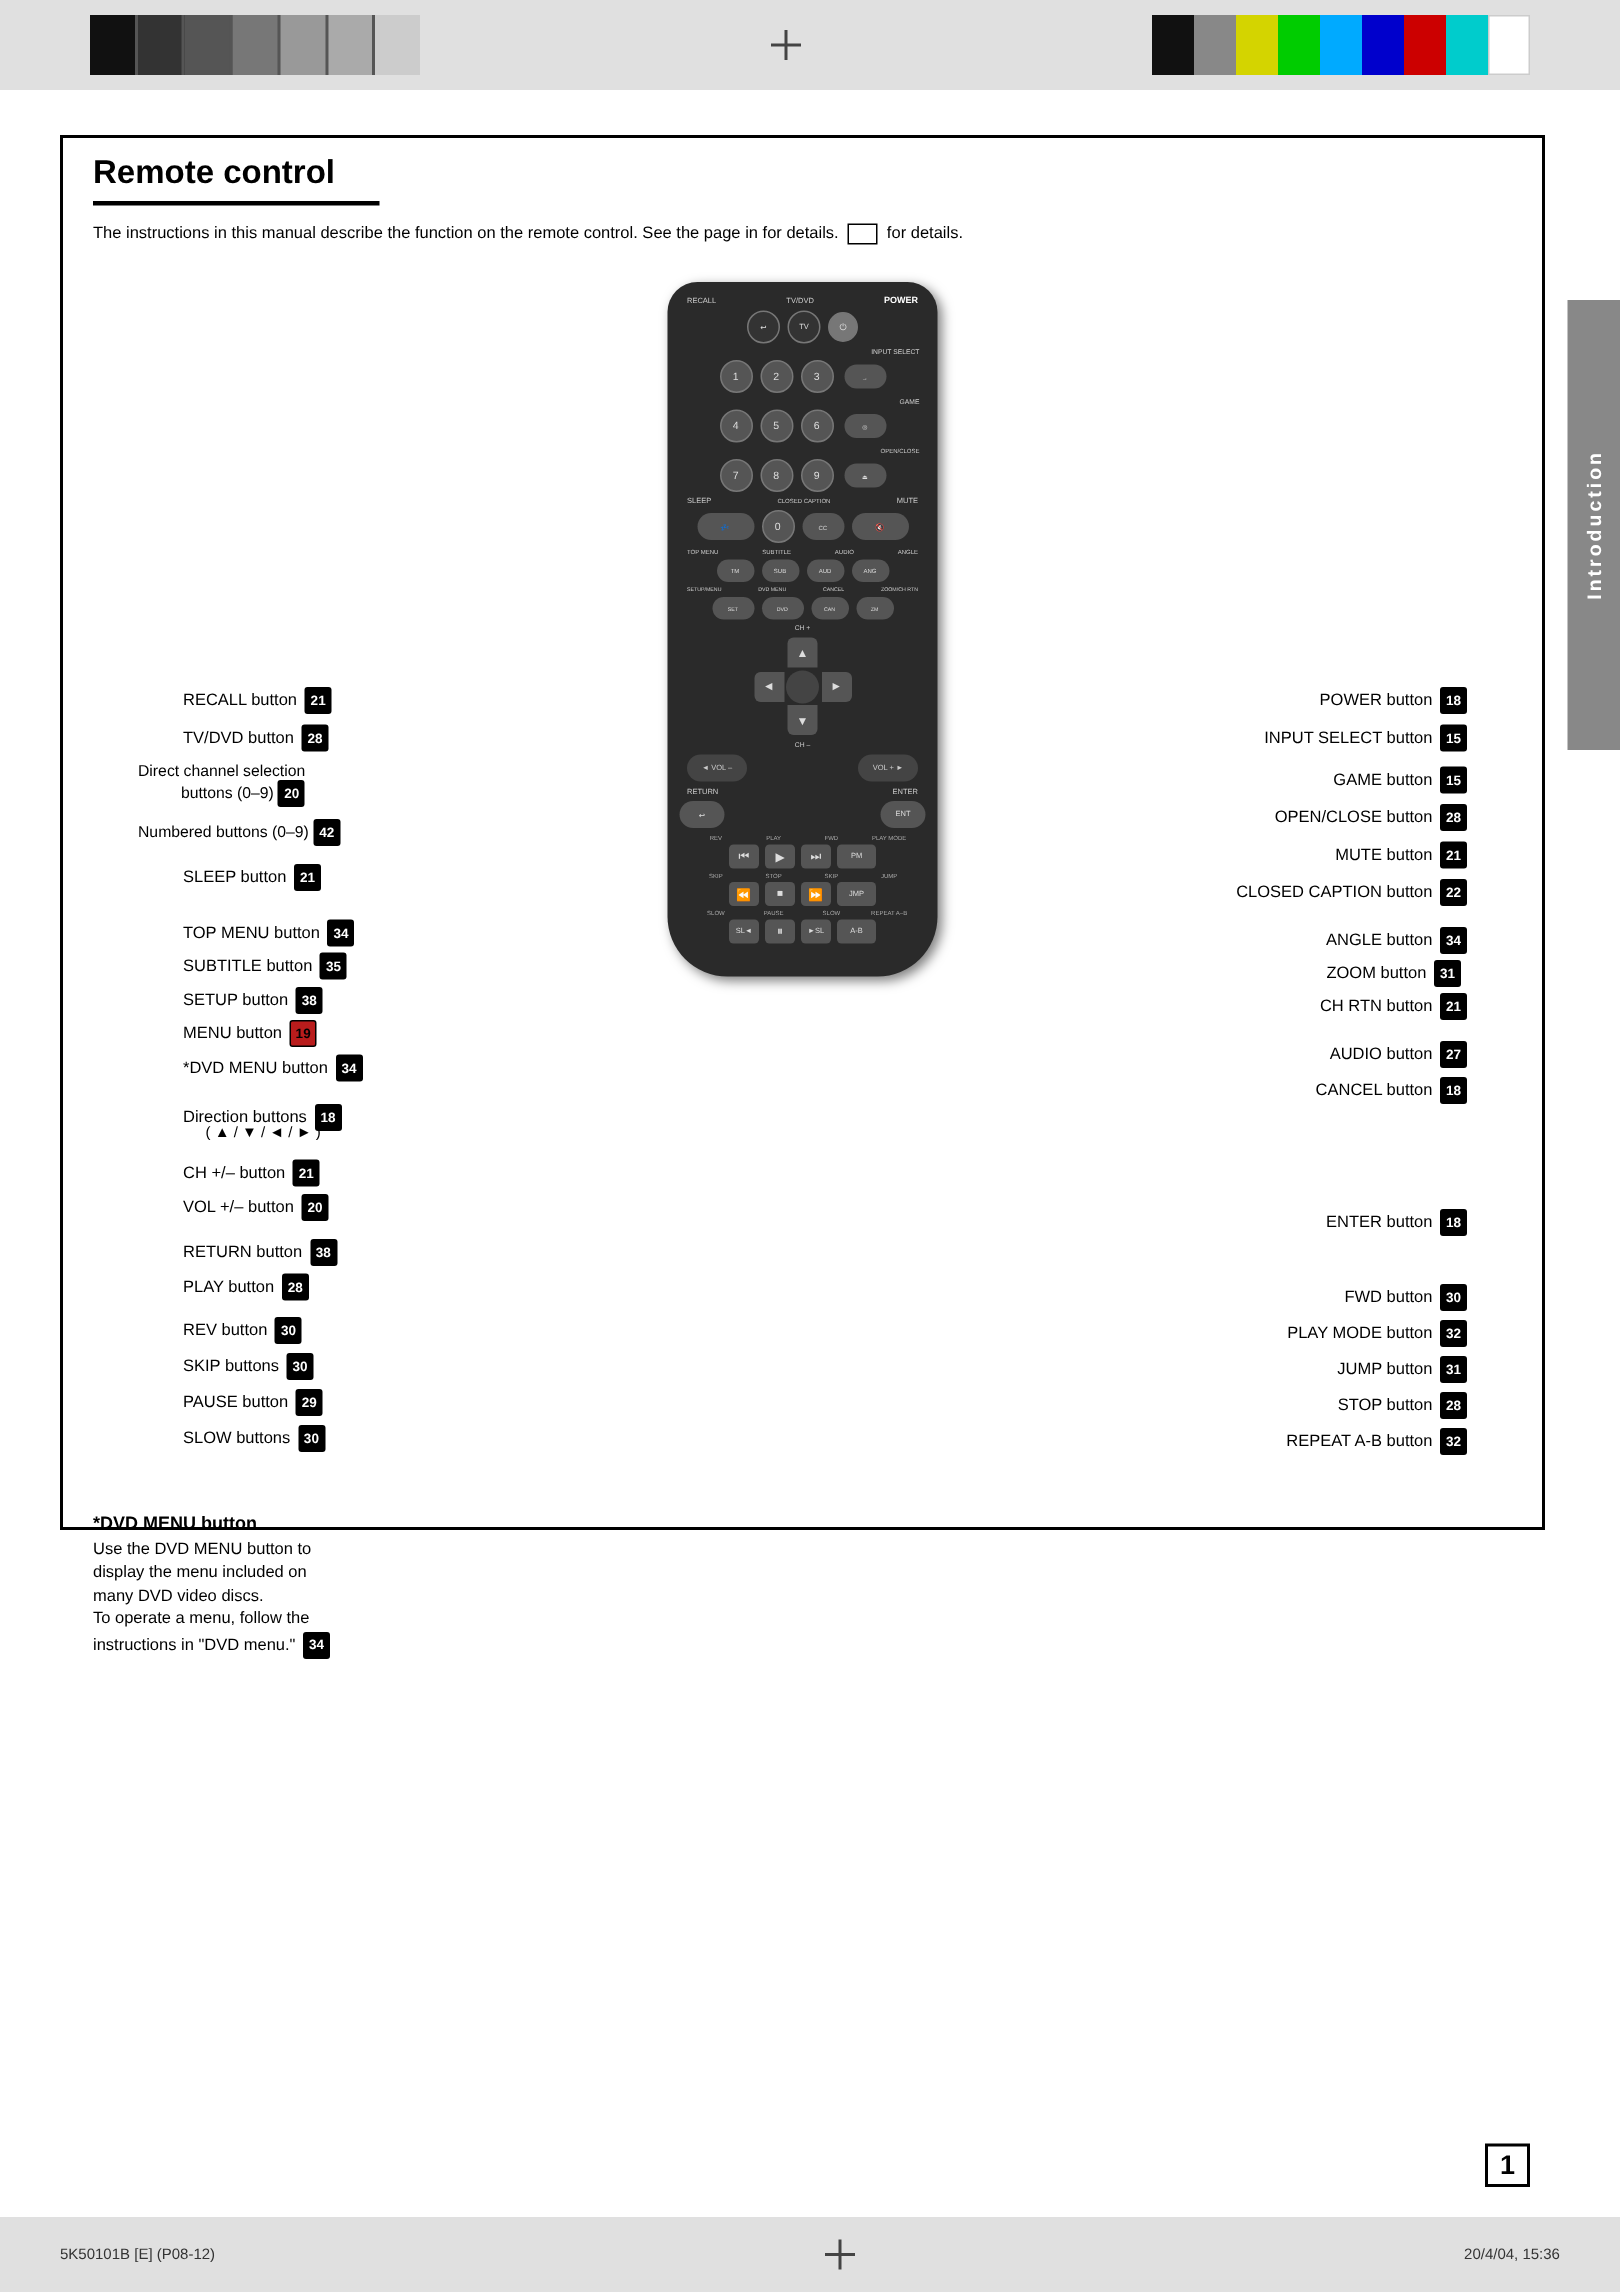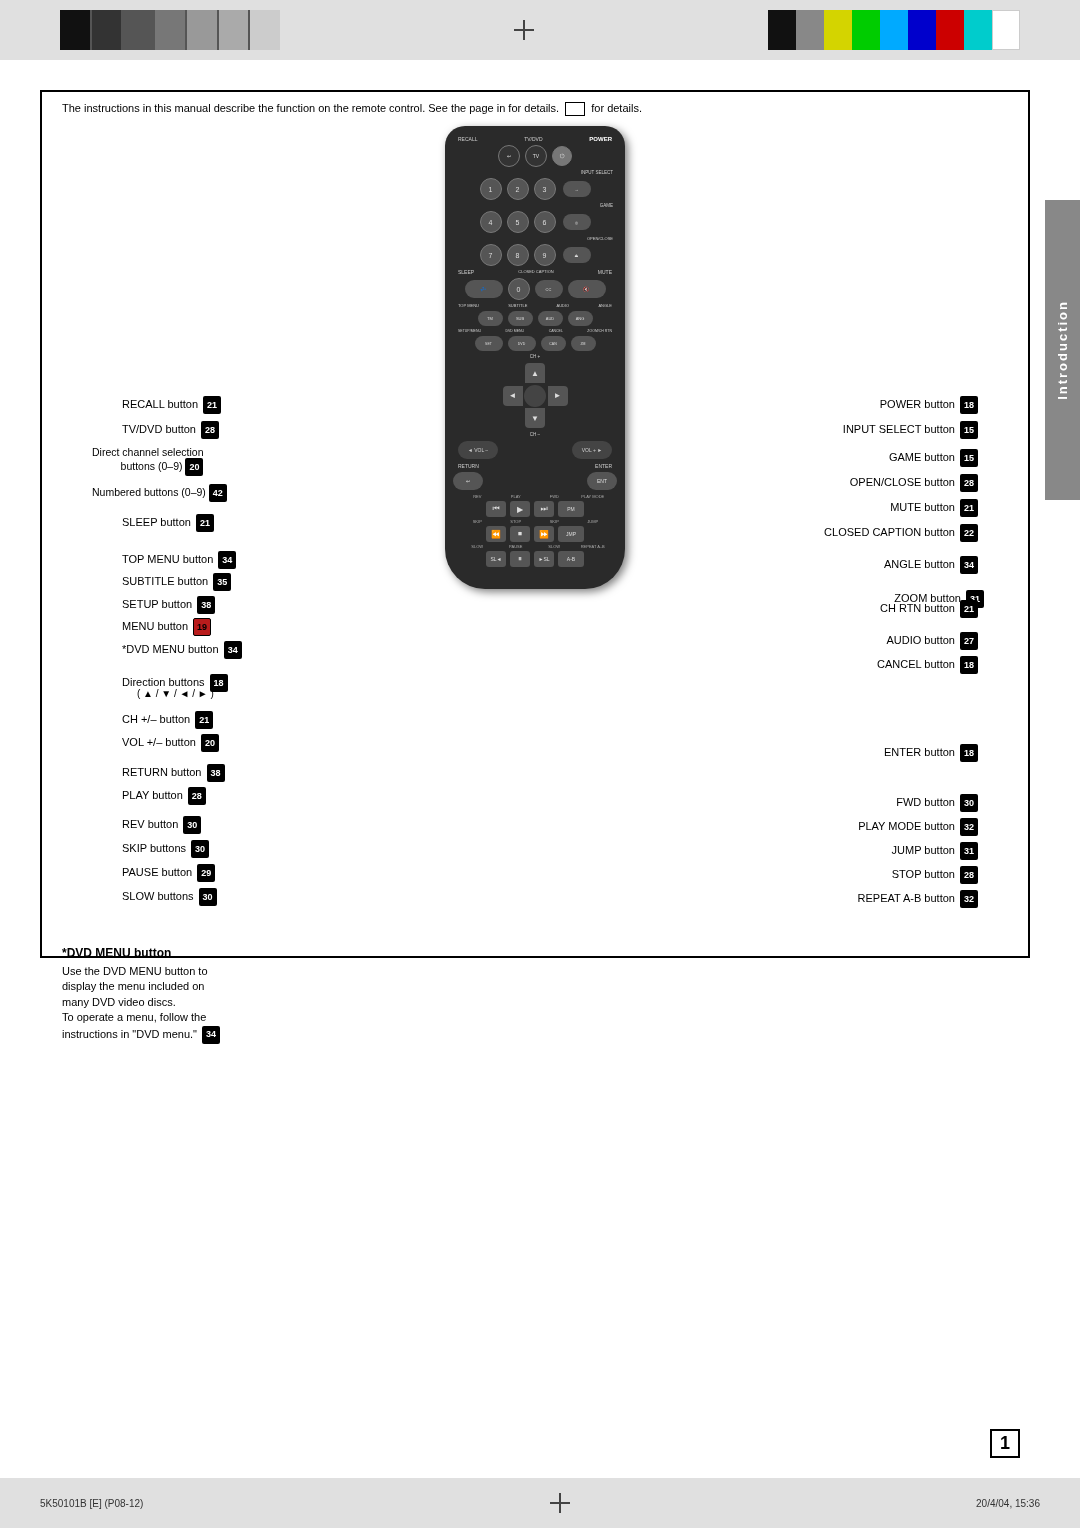--- a/index.html
+++ b/index.html
@@ -137,20 +137,21 @@
       font-size: 22px;
       font-weight: bold;
       border-bottom: 3px solid #000;
       padding-bottom: 6px;
       margin-bottom: 12px;
       display: inline-block;
       padding-right: 30px;
     }
     .intro-text {
       font-size: 11px;
+      margin-bottom: 15px;
     }
 
     
     .diagram-area {
       position: relative;
       width: 100%;
       min-height: 820px;
     }
 
     
@@ -367,20 +368,21 @@
     <div class="color-seg" style="background:#ffffff; border: 1px solid #ccc"></div>
   </div>
 </div>
 
 <div class="right-tab">
   <span class="right-tab-text">Introduction</span>
 </div>
 
 <div class="main-content">
   <div class="section-box">
+    <div class="section-title">Remote control</div>
     <div class="intro-text">
       <span>The instructions in this manual describe the function on the remote control. See the page in    for details.</span>
       <span style="display:inline-block;width:20px;height:14px;border:1px solid #000;vertical-align:middle;margin:0 3px;"></span>
       for details.
     </div>
 
     
     <div class="diagram-area">
 
       <div class="annotation anno-left" style="left:60px; top:280px;">
@@ -483,21 +485,21 @@
       </div>
 
       <div class="annotation anno-right" style="right:30px; top:408px;">
         CLOSED CAPTION button <span class="badge">22</span>
       </div>
 
       <div class="annotation anno-right" style="right:30px; top:440px;">
         ANGLE button <span class="badge">34</span>
       </div>
 
-      <div class="annotation anno-right" style="right:24px; top:462px;margin-top:12px;">
+      <div class="annotation anno-right" style="right:34px; top:462px;">
         ZOOM button <span class="badge">31</span>
       </div>
 
       <div class="annotation anno-right" style="right:30px; top:484px;">
         CH RTN button <span class="badge">21</span>
       </div>
 
       <div class="annotation anno-right" style="right:30px; top:516px;">
         AUDIO button <span class="badge">27</span>
       </div>

